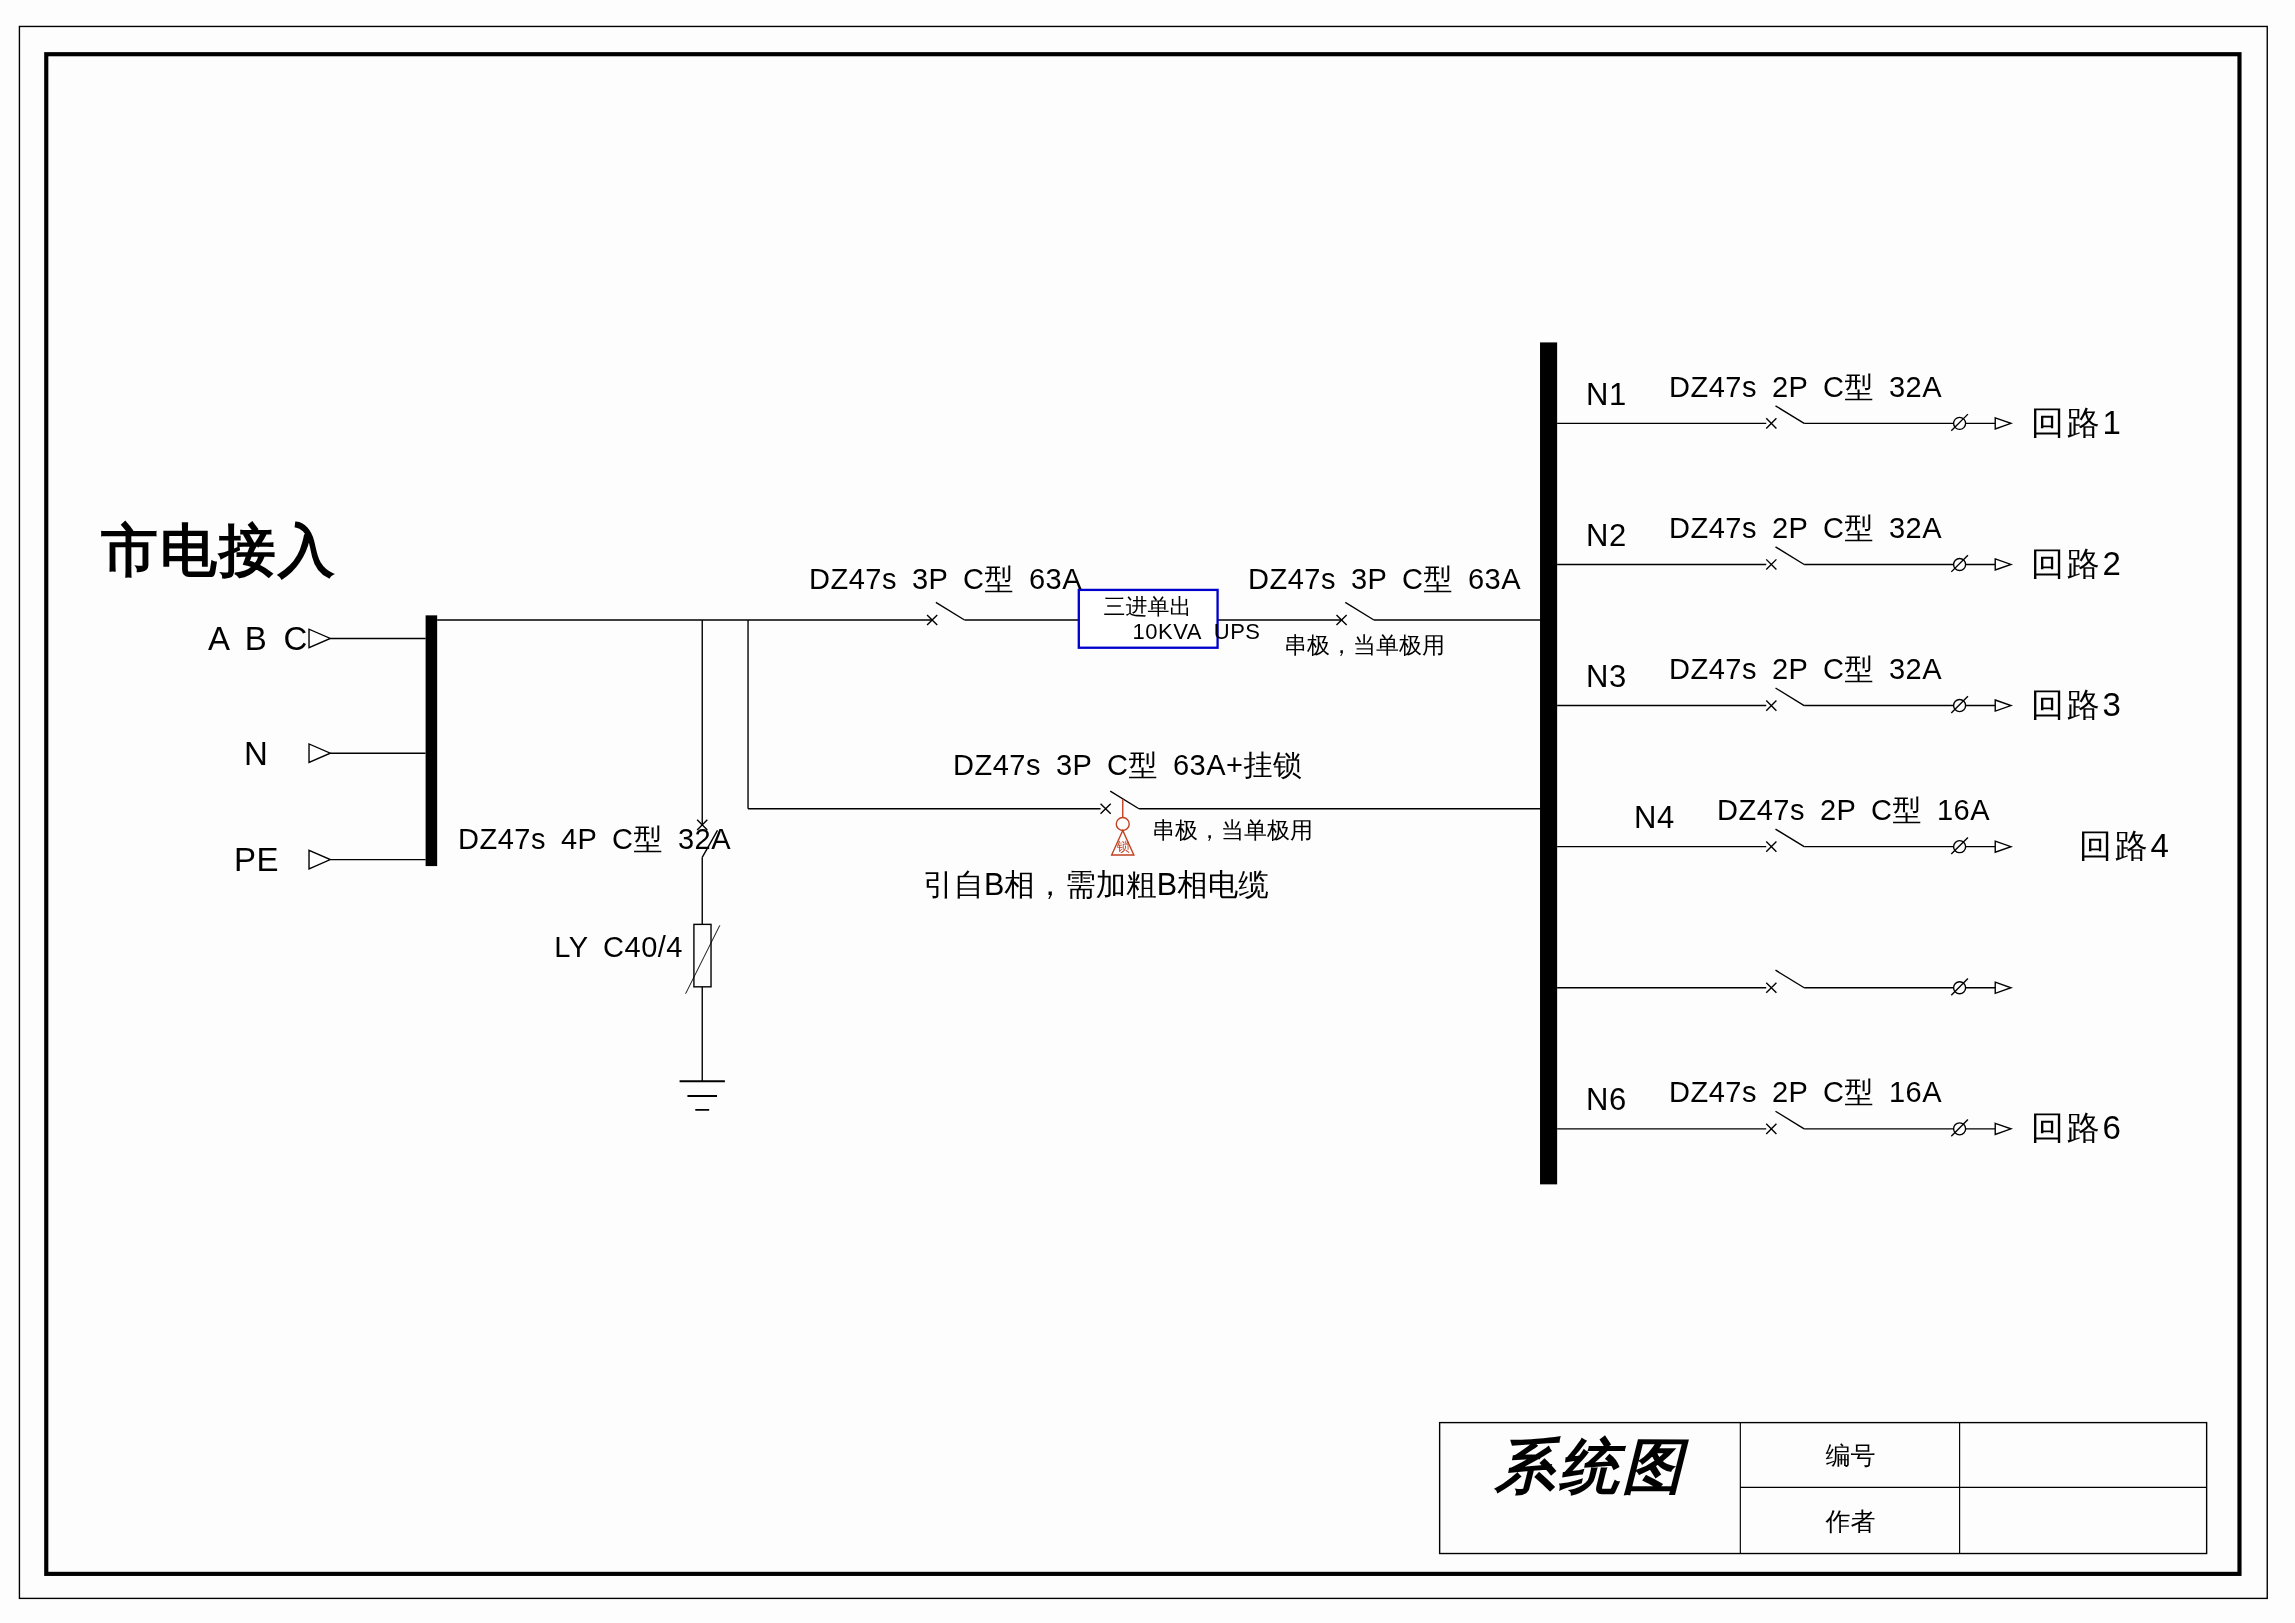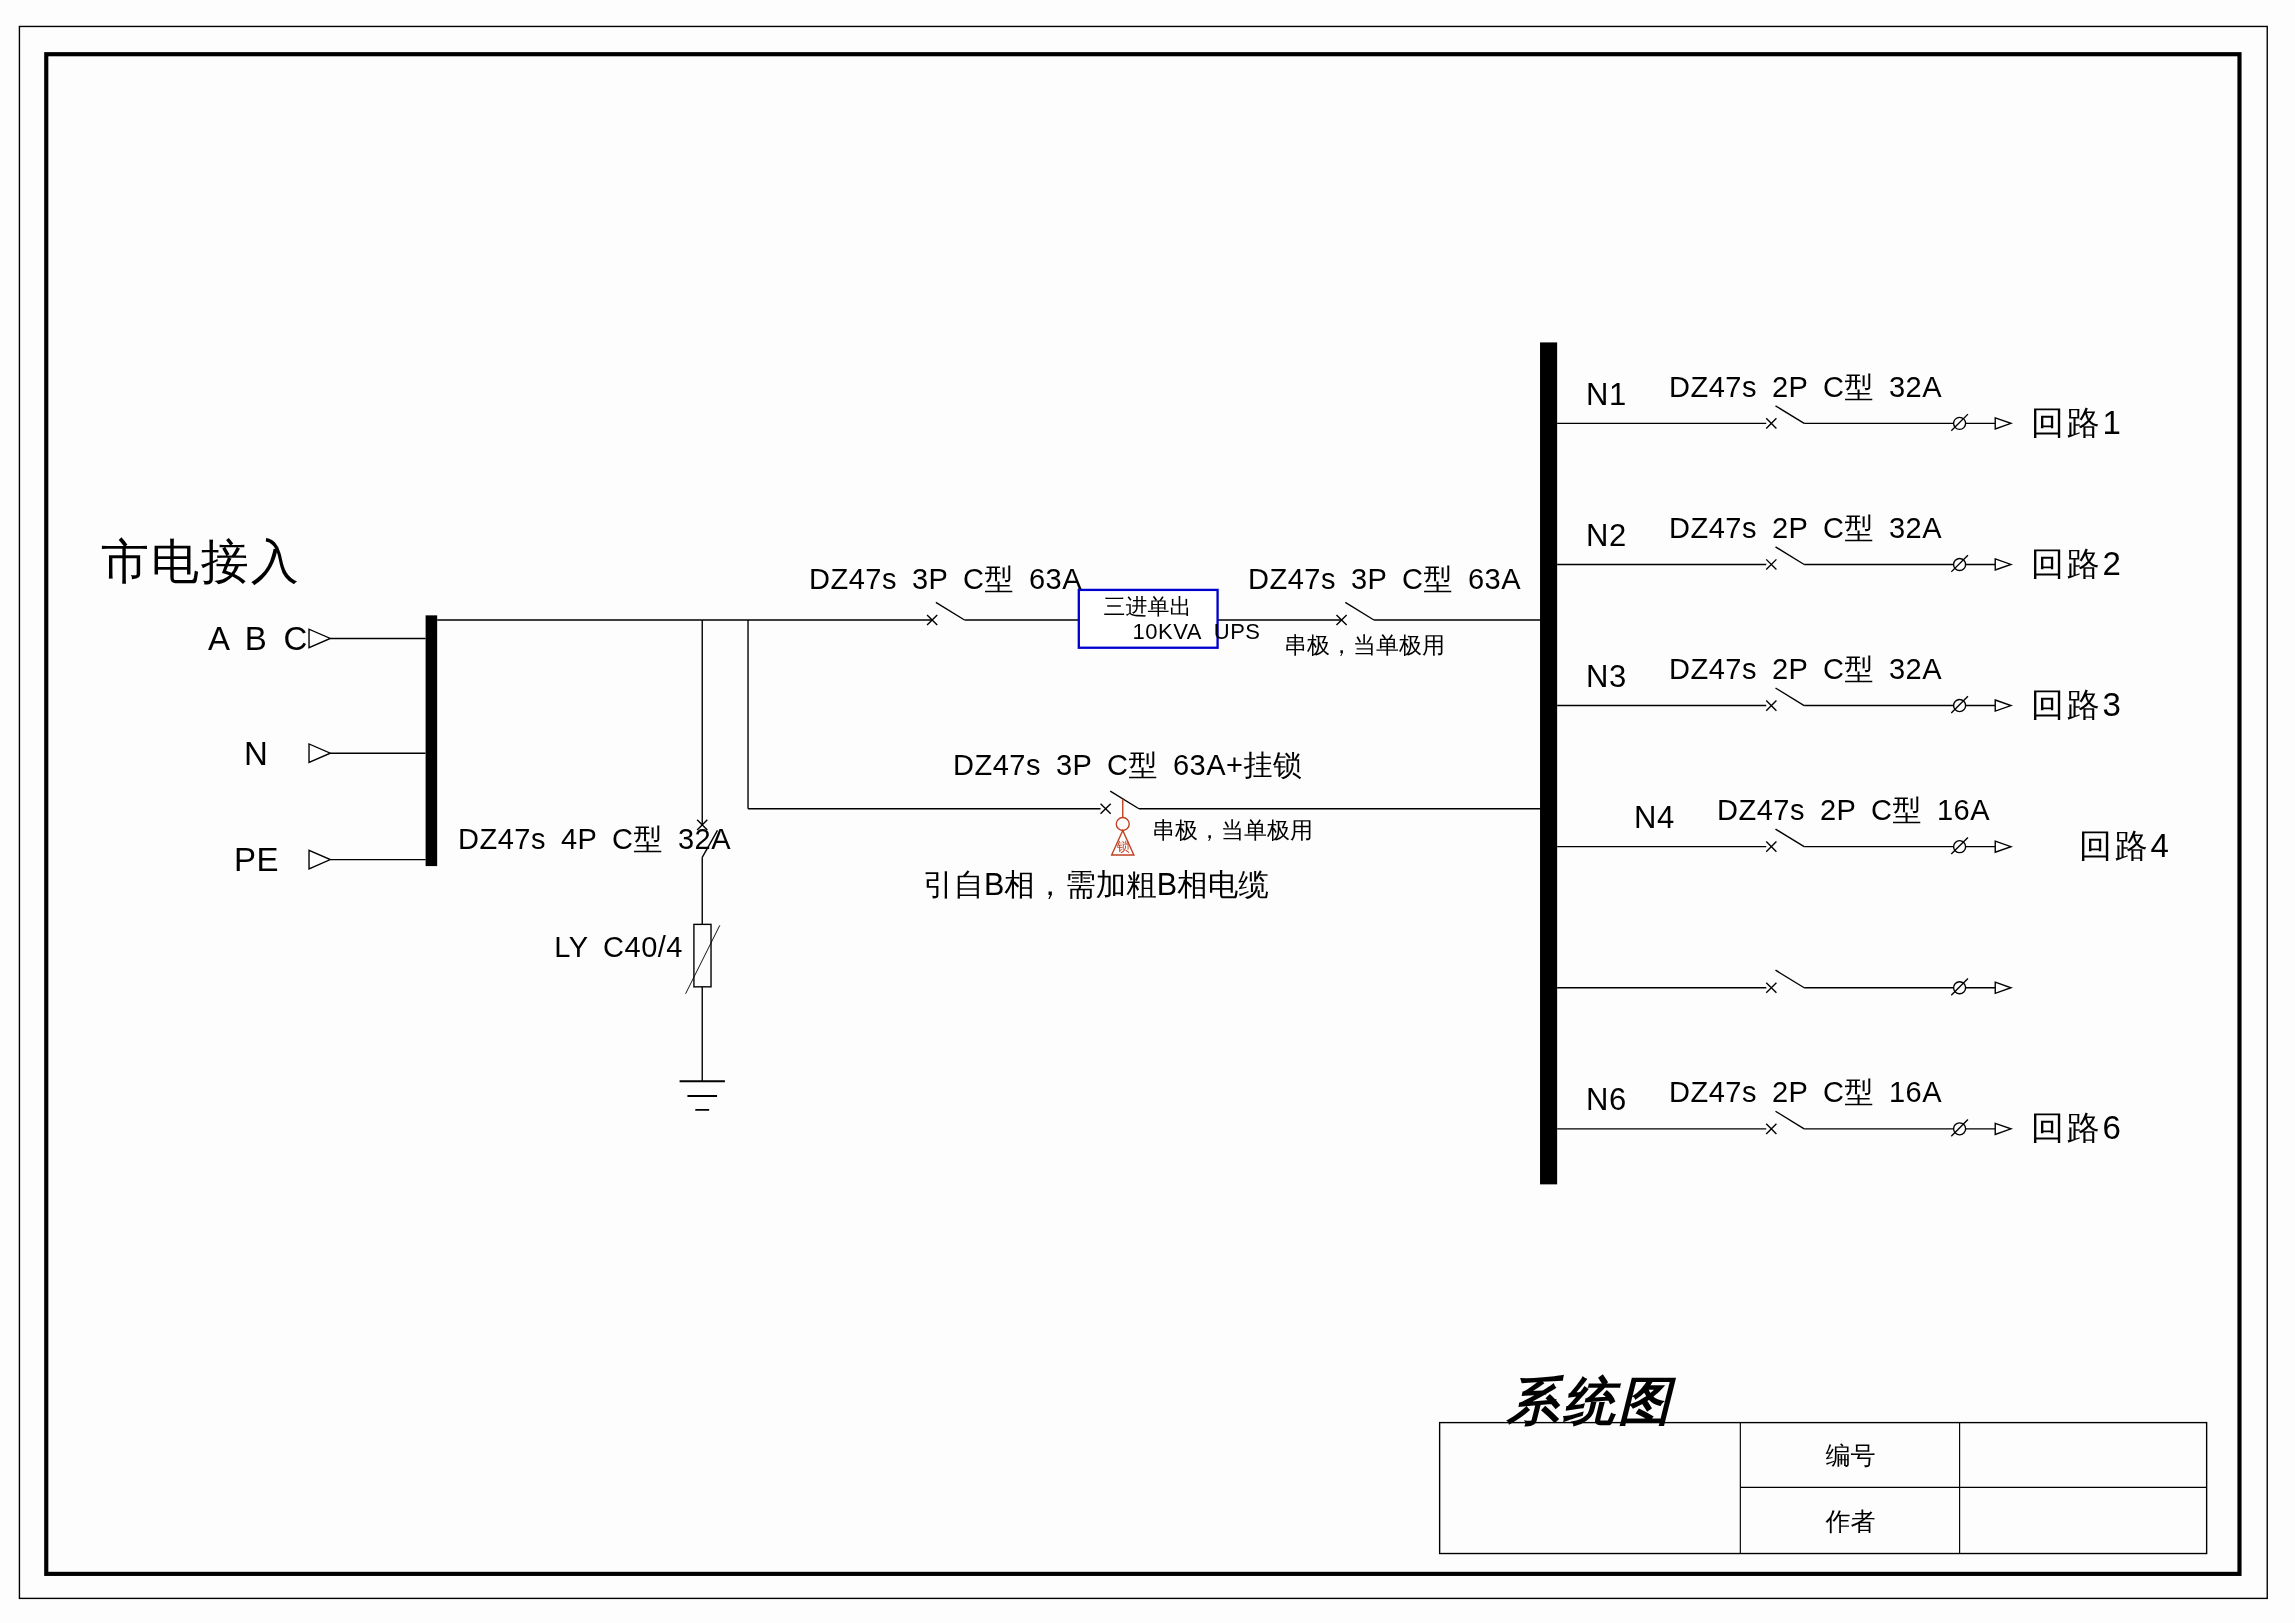--- a/index.html
+++ b/index.html
@@ -90,21 +90,21 @@
       <use href="#crow-line" y="2135"></use>
       <use href="#crow-line" y="2440"></use>
     </g>
 
     <g stroke="#000" fill="none">
       <rect x="3112" y="3075" width="1658" height="283" stroke-width="3"></rect>
       <path d="M3762 3075 V3358 M4236 3075 V3358 M3762 3215 H4770" stroke-width="2.5"></path>
     </g>
   </svg>
 
-  <div class="txt" style="left:101px;top:522px;font-size:48px;font-weight:normal;letter-spacing:1.9px;margin-top:16px;">市电接入</div>
+  <div class="txt" style="left:101px;top:522px;font-size:57px;font-weight:bold;letter-spacing:1.9px;">市电接入</div>
 
   <div class="txt cad" style="left:208px;top:622px;font-size:33px;">A B C</div>
   <div class="txt cad" style="left:244px;top:737px;font-size:33px;">N</div>
   <div class="txt cad" style="left:234px;top:843px;font-size:33px;">PE</div>
 
   <div class="txt cad rgt" style="left:458px;width:231px;top:825px;font-size:29px;">DZ47s 4P C型 32A</div>
   <div class="txt cad rgt" style="left:551px;width:132px;top:933px;font-size:29px;">LY C40/4</div>
 
   <div class="txt cad" style="left:809px;top:565px;font-size:29px;">DZ47s 3P C型 63A</div>
 
@@ -138,20 +138,20 @@
     <div class="txt cad" style="left:1586px;top:11px;font-size:31px;">N4</div>
     <div class="txt cad" style="left:1669px;top:5.1px;font-size:29px;">DZ47s 2P C型 16A</div>
     <div class="txt" style="left:2031px;top:38px;font-size:33px;letter-spacing:2.8px;">回路4</div>
   </div>
   <div class="crow" style="top:1073px;">
     <div class="txt cad" style="left:1586px;top:11px;font-size:31px;">N6</div>
     <div class="txt cad" style="left:1669px;top:5.1px;font-size:29px;">DZ47s 2P C型 16A</div>
     <div class="txt" style="left:2031px;top:38px;font-size:33px;letter-spacing:2.8px;">回路6</div>
   </div>
 
-  <div class="txt ctr" style="left:1440px;width:301px;top:1375px;font-size:52px;font-weight:bold;font-style:italic;letter-spacing:3.7px;">系统图</div>
+  <div class="txt ctr" style="left:1440px;width:301px;top:1437px;font-size:60px;font-weight:bold;font-style:italic;letter-spacing:3.7px;">系统图</div>
   <div class="txt ctr" style="left:1741px;width:219px;top:1443px;font-size:25px;">编号</div>
   <div class="txt ctr" style="left:1741px;width:219px;top:1509px;font-size:25px;">作者</div>
   <div class="txt ctr" style="left:1960px;width:247px;top:1443px;font-size:25px;"></div>
   <div class="txt ctr" style="left:1960px;width:247px;top:1509px;font-size:25px;"></div>
 
 </div>
 
 
 </body></html>

